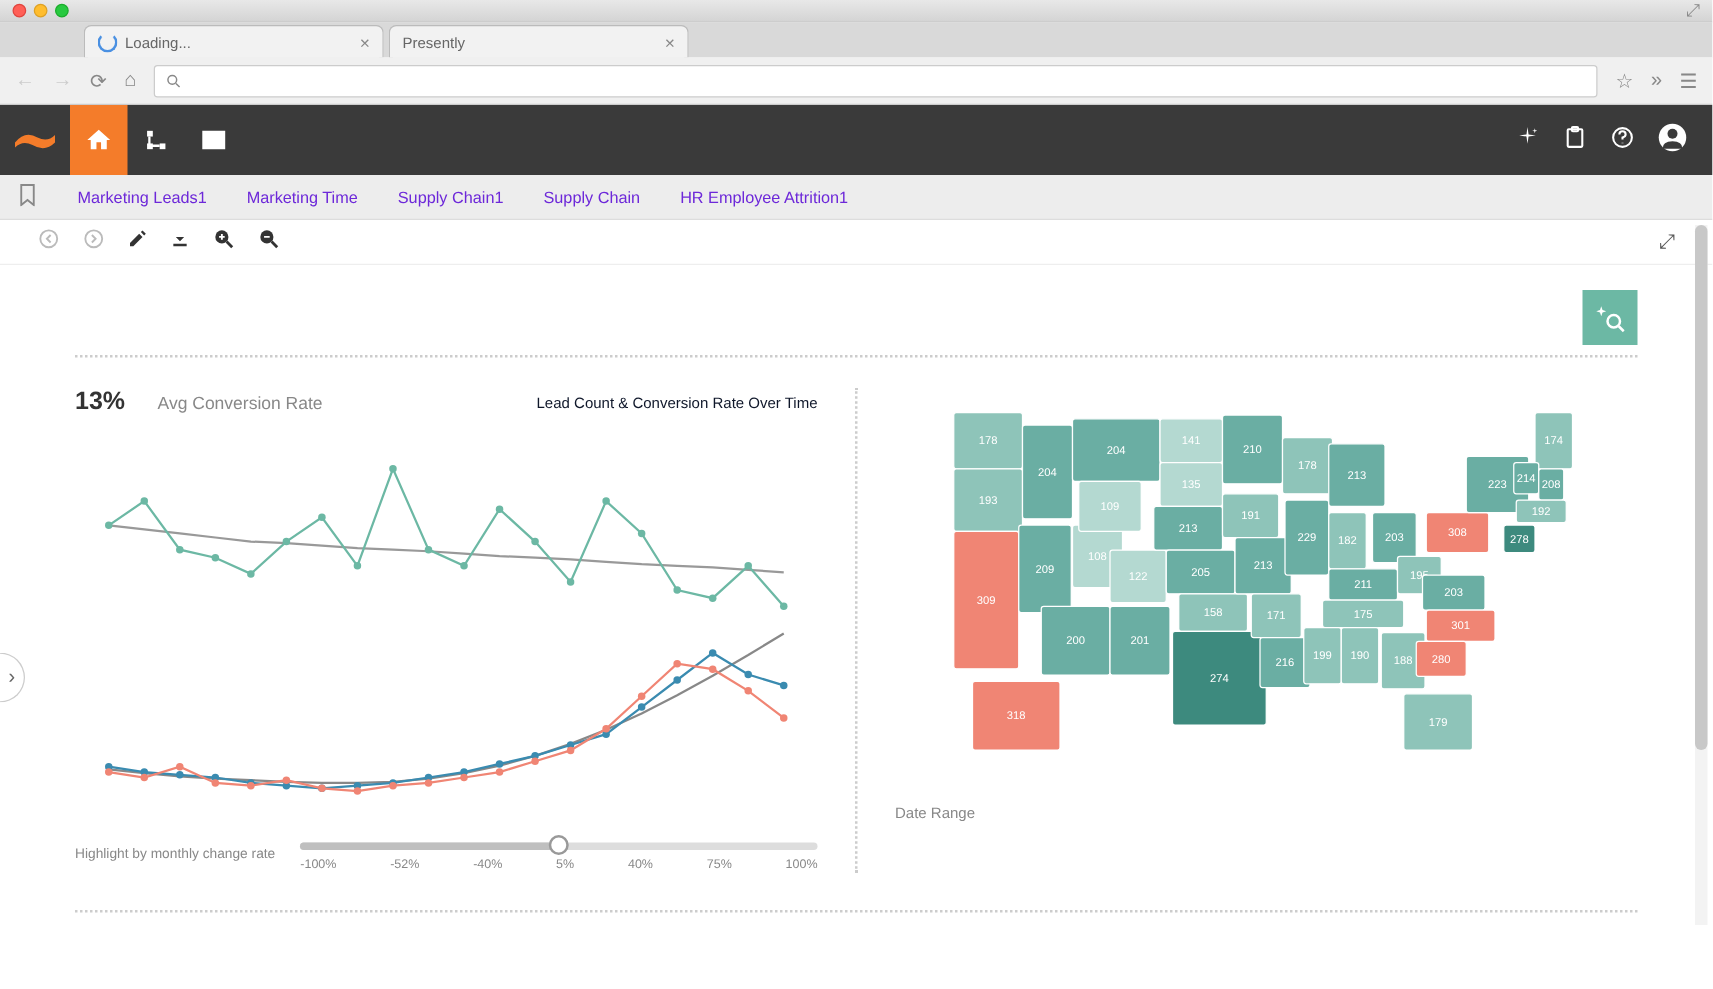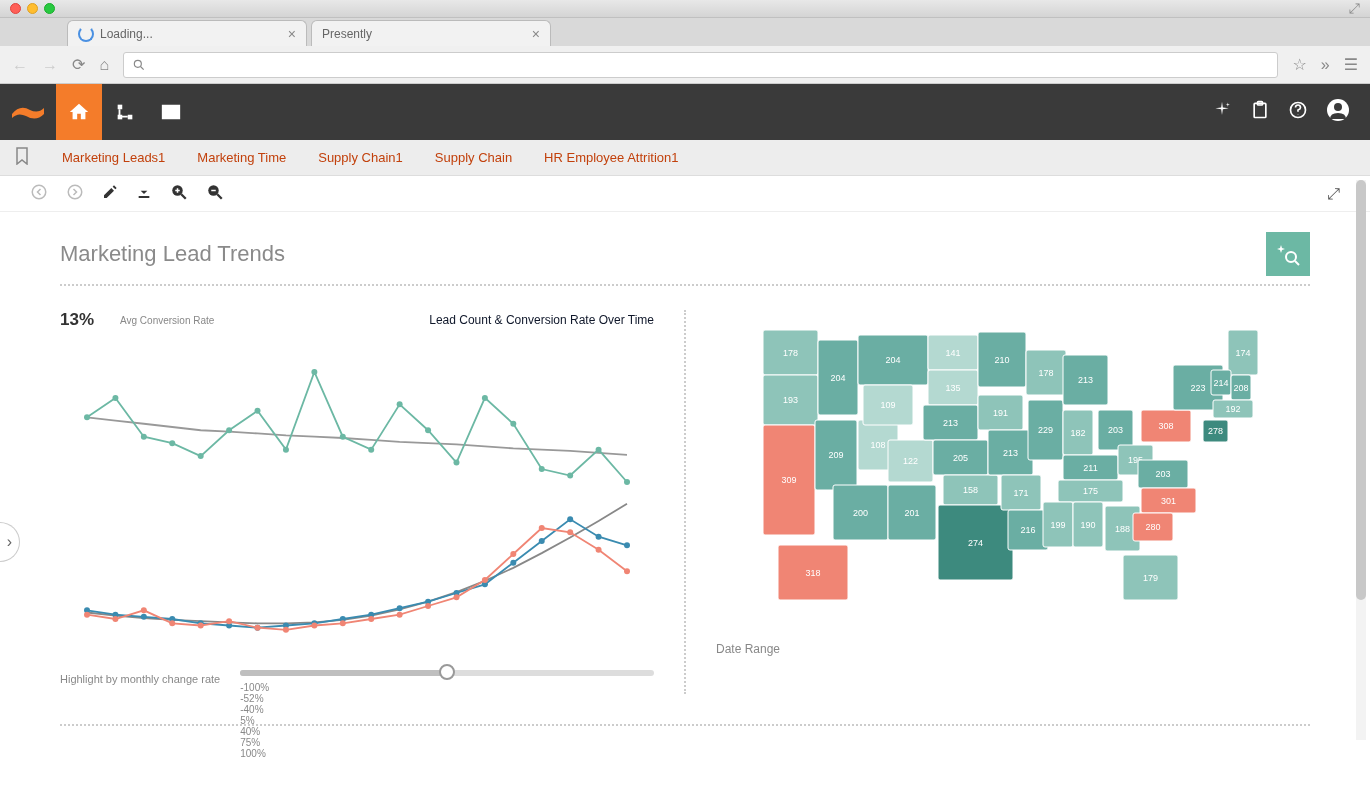--- a/index.html
+++ b/index.html
@@ -33,21 +33,21 @@
 .app-logo svg { fill: #f47c2a; }
 .nav-btn { width: 46px; height: 56px; display: flex; align-items: center; justify-content: center; cursor: pointer; }
 .nav-btn.active { background: #f47c2a; }
 .nav-btn svg { fill: #fff; width: 22px; height: 22px; }
 .header-right { margin-left: auto; display: flex; align-items: center; gap: 18px; padding-right: 20px; }
 .header-right .hicon { color: #fff; cursor: pointer; }
 
 
 .sheet-tabs { height: 36px; background: #ededed; display: flex; align-items: center; padding: 0 14px; gap: 32px; font-size: 13px; color: #6a6a4a; border-bottom: 1px solid #ddd; }
 .bookmark-ic { color: #888; }
-.sheet-tab { color: #c2410c; cursor: pointer; }
+.sheet-tab { color: #6d28d9; cursor: pointer; }
 
 
 .content-toolbar { height: 36px; background: #fff; display: flex; align-items: center; padding: 0 30px; gap: 18px; border-bottom: 1px solid #eee; }
 .tb-icon { color: #555; cursor: pointer; }
 .tb-icon.muted { color: #bbb; }
 .expand-right { margin-left: auto; color: #555; cursor: pointer; }
 
 
 .dashboard { position: relative; height: 620px; overflow-y: auto; background: #fff; padding: 20px 60px 20px 60px; }
 .expand-handle { position: absolute; left: 0; top: 50%; width: 20px; height: 40px; background: #fff; border: 1px solid #ccc; border-left: none; border-radius: 0 20px 20px 0; display: flex; align-items: center; justify-content: center; cursor: pointer; color: #666; z-index: 10; }
@@ -55,32 +55,32 @@
 .dash-title { font-size: 22px; color: #8a8a8a; font-weight: 400; }
 .dash-action { margin-left: auto; width: 44px; height: 44px; background: #6cb8a4; display: flex; align-items: center; justify-content: center; cursor: pointer; }
 .dash-action svg { fill: #fff; }
 .dotted-hr { border: none; border-top: 2px dotted #ccc; margin: 8px 0 24px 0; }
 
 .dash-row { display: flex; gap: 30px; }
 .panel { flex: 1; position: relative; }
 .panel-divider { width: 0; border-left: 2px dotted #ccc; }
 
 .panel-head { display: flex; align-items: center; gap: 26px; margin-bottom: 12px; }
-.big-metric { font-size: 17px; font-weight: 700; color: #333; }
-.metric-label { font-size: 10px; color: #888; }
+.big-metric { font-size: 20px; font-weight: 700; color: #333; }
+.metric-label { font-size: 14px; color: #888; }
 .sub-label { font-size: 12px; color: #0f172a; margin-left: auto; }
 
 .chart-svg { width: 100%; height: 300px; }
 
 .slider-row { display: flex; align-items: center; gap: 20px; margin-top: 18px; font-size: 11px; color: #888; }
 .slider-track { flex: 1; position: relative; height: 30px; }
 .slider-bar { position: absolute; top: 6px; left: 0; right: 0; height: 6px; background: #ddd; border-radius: 3px; }
 .slider-fill-left { position: absolute; top: 6px; left: 0; width: 50%; height: 6px; background: #bfbfbf; border-radius: 3px; }
 .slider-handle { position: absolute; top: 0; width: 16px; height: 16px; background: #fff; border: 2px solid #999; border-radius: 50%; cursor: pointer; }
-.slider-ticks { display: flex; justify-content: space-between; margin-top: 18px; font-size: 10px; color: #888; flex-direction: column; }
+.slider-ticks { display: flex; justify-content: space-between; margin-top: 18px; font-size: 10px; color: #888; }
 
 .map-svg { width: 100%; height: 320px; }
 .state { stroke: #fff; stroke-width: 1; }
 .s-low { fill: #b4d9d1; }
 .s-mid { fill: #8ec4b9; }
 .s-midh { fill: #6aaea3; }
 .s-vhigh { fill: #3d8a7e; }
 .s-red { fill: #f08574; }
 .map-label { font-size: 9px; fill: #fff; text-anchor: middle; font-family: Arial; }
 
@@ -231,21 +231,20 @@
         <path d="M7 10 H13" stroke="#fff" stroke-width="2"></path>
       </svg>
   </span>
   <span class="expand-right">⤢</span>
 </div>
 
 <div class="dashboard">
   <div class="expand-handle">›</div>
 
   <div class="dash-header">
-    <div class="dash-title">Marketing Lead Trends</div>
     <div class="dash-action">
       <svg width="24" height="24" viewBox="0 0 24 24">
           <path d="M5 3 L6 6 L9 7 L6 8 L5 11 L4 8 L1 7 L4 6 Z"></path>
           <circle cx="15" cy="15" r="5" fill="none" stroke="#fff" stroke-width="2"></circle>
           <path d="M19 19 L23 23" stroke="#fff" stroke-width="2"></path>
         </svg>
     </div>
   </div>
   <hr class="dotted-hr">
 

